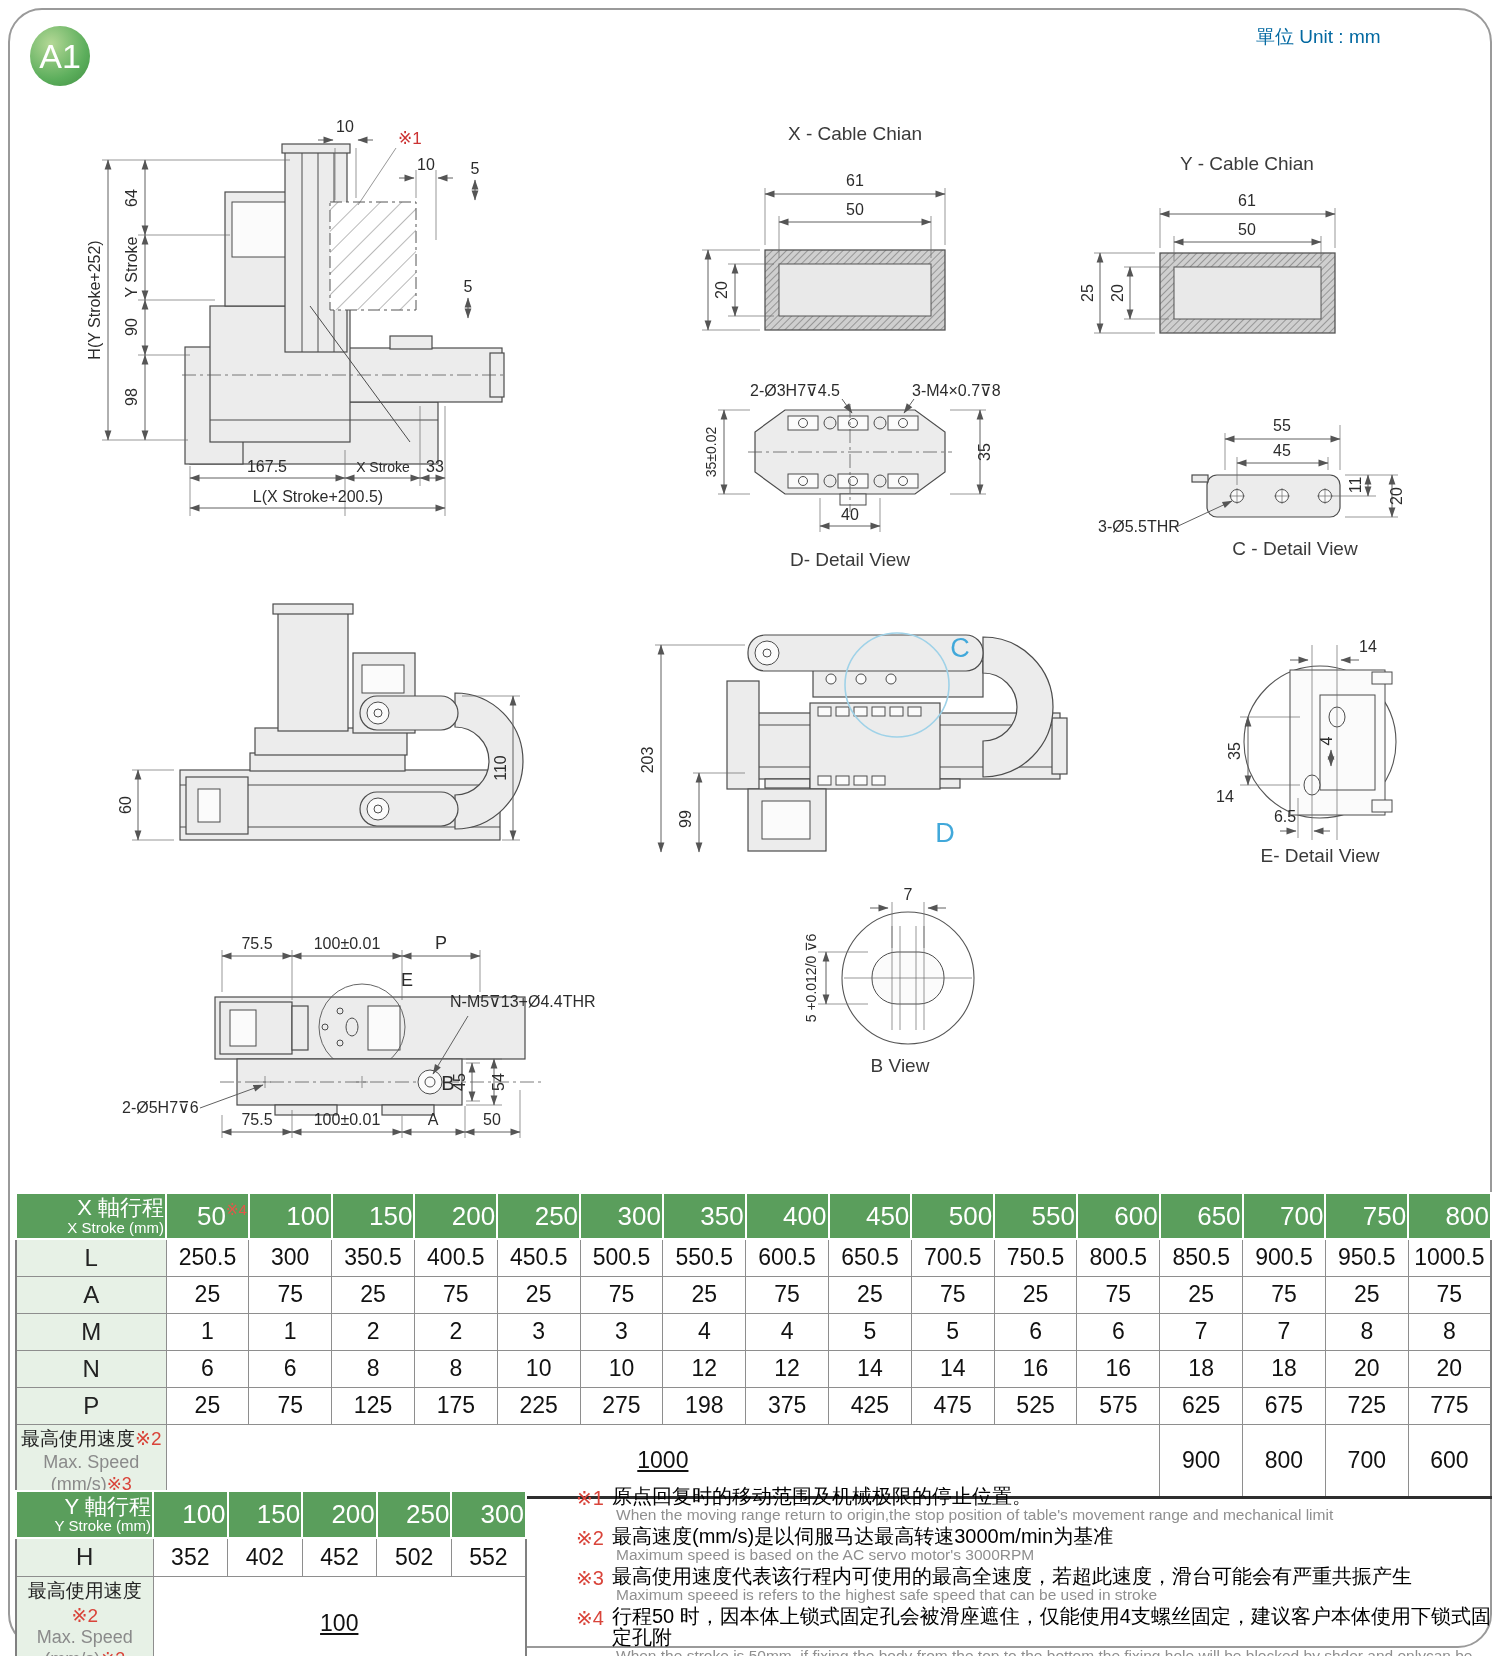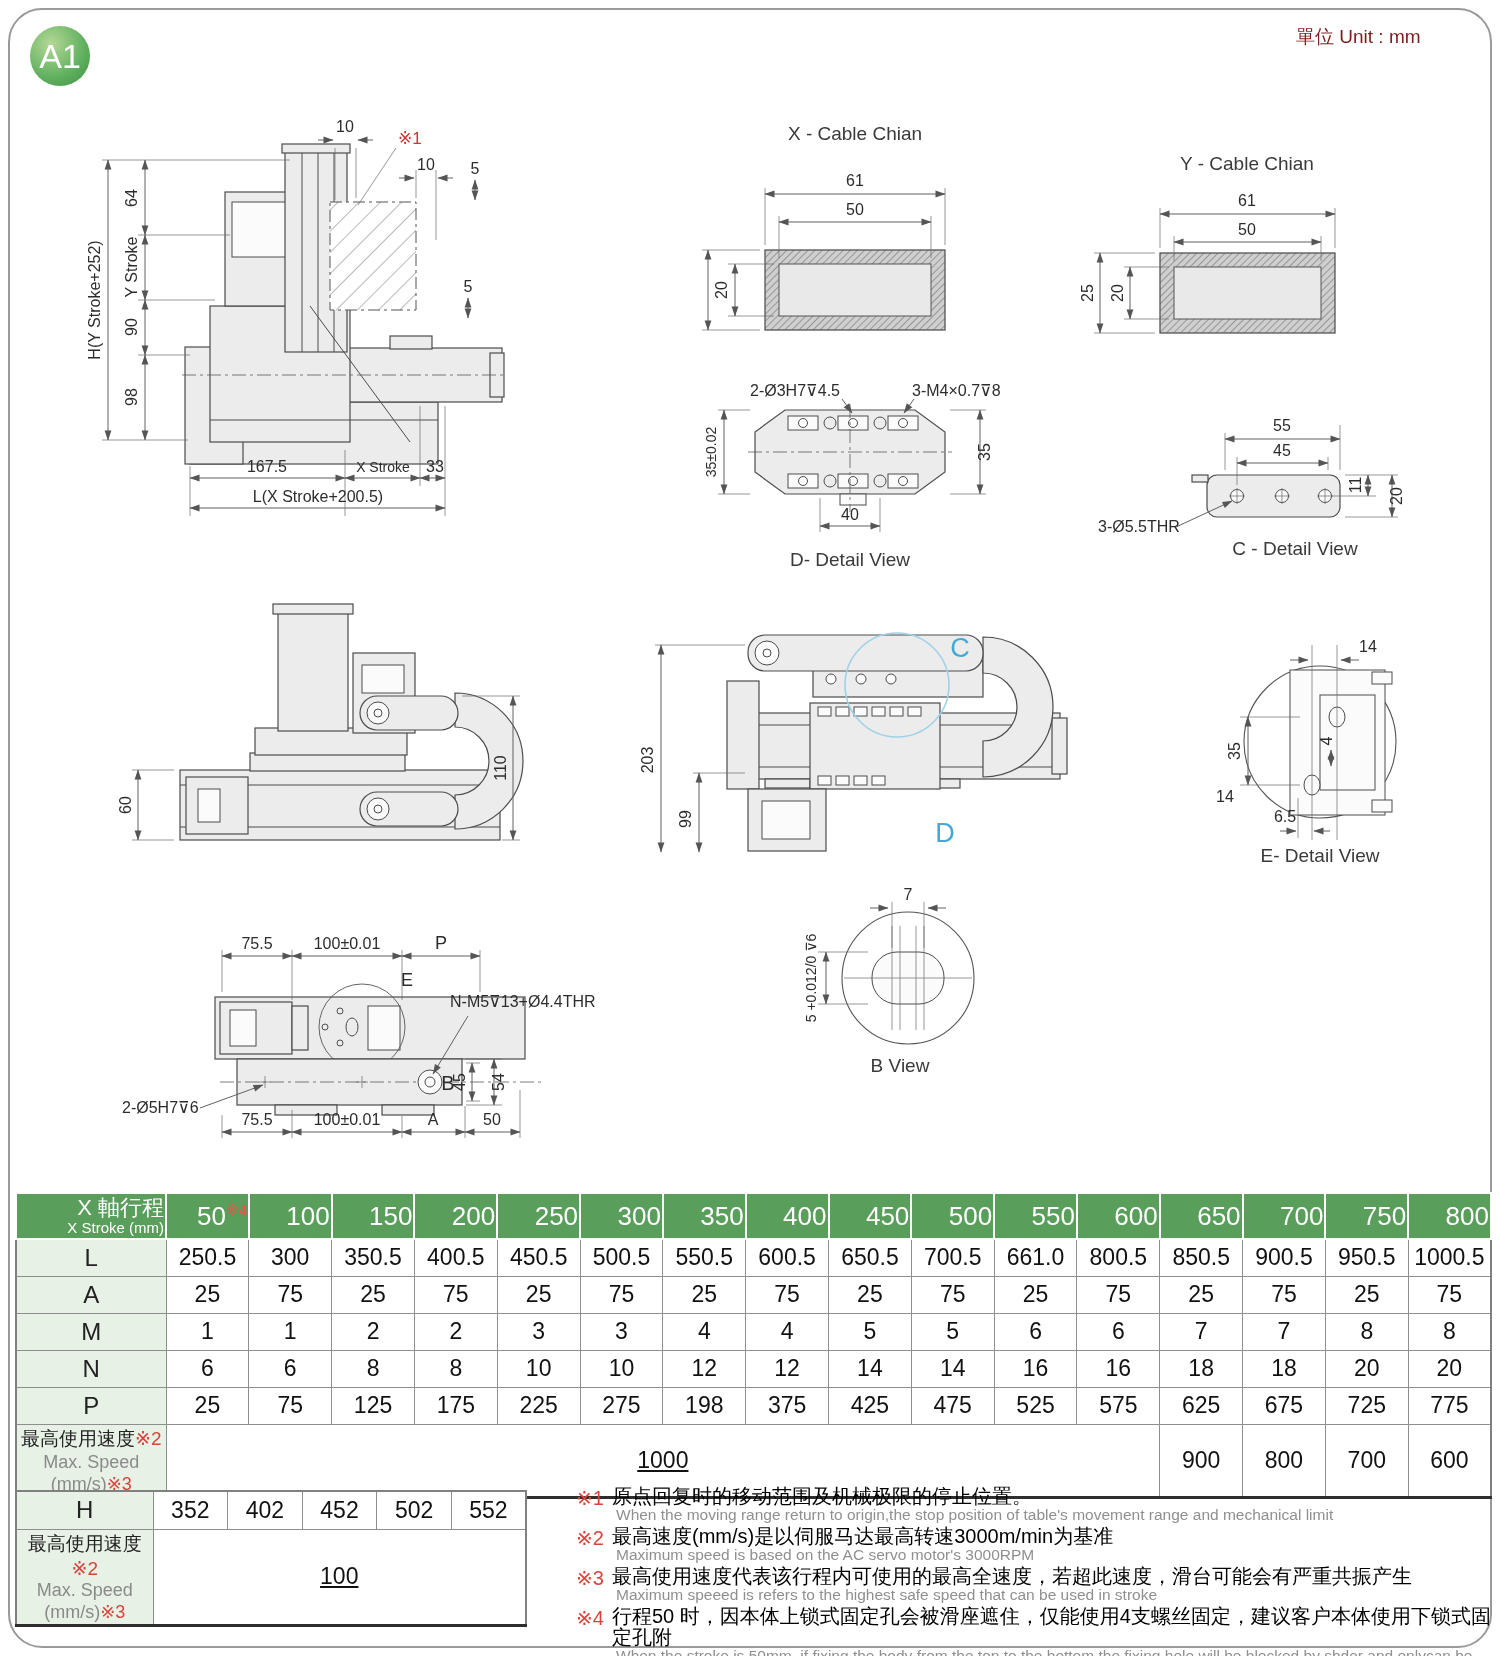--- a/index.html
+++ b/index.html
@@ -3,21 +3,21 @@
 <meta charset="utf-8">
 <style>
   html,body{margin:0;padding:0;background:#fff;}
   .page{position:relative;width:1500px;height:1656px;background:#fff;overflow:hidden;
         font-family:"Liberation Sans","DejaVu Sans",sans-serif;color:#222;}
   .pageborder{position:absolute;left:8px;top:8px;right:8px;bottom:8px;
         border:2px solid #9a9a9a;border-radius:34px;pointer-events:none;}
   .badge{position:absolute;left:30px;top:26px;width:60px;height:60px;border-radius:50%;
         background:radial-gradient(circle at 35% 30%, #b4d896, #5cae5c 62%, #3f8e41);
         color:#fff;font-size:34px;display:flex;align-items:center;justify-content:center;}
-  .unit{position:absolute;left:1296px;top:24px;font-size:19px;color:#7f1d1d;}
+  .unit{position:absolute;left:1256px;top:24px;font-size:19px;color:#0369a1;}
   svg{position:absolute;overflow:visible;}
   
   .p{fill:#ececec;stroke:#4c4c4c;stroke-width:1.2;}
   .pw{fill:#fbfbfb;stroke:#4c4c4c;stroke-width:1;}
   .ln{stroke:#4c4c4c;stroke-width:1;fill:none;}
   .lnc{stroke:#555;stroke-width:1.1;fill:none;}
   .dl{stroke:#606060;stroke-width:1;fill:none;marker-start:url(#arr);marker-end:url(#arr);}
   .de{stroke:#606060;stroke-width:1;fill:none;marker-end:url(#arr);}
   .xl{stroke:#6a6a6a;stroke-width:0.7;fill:none;}
   .cl{stroke:#5a5a5a;stroke-width:0.8;fill:none;stroke-dasharray:14 4 3 4;}
@@ -522,21 +522,21 @@
       <td>250.5</td>
           <td>300</td>
           <td>350.5</td>
           <td>400.5</td>
           <td>450.5</td>
           <td>500.5</td>
           <td>550.5</td>
           <td>600.5</td>
           <td>650.5</td>
           <td>700.5</td>
-          <td>661.0</td>
+          <td>750.5</td>
           <td>800.5</td>
           <td>850.5</td>
           <td>900.5</td>
           <td>950.5</td>
           <td>1000.5</td>
         </tr>
       <tr class="dr">
         <th class="rl">A</th>
       <td>25</td>
           <td>75</td>
@@ -629,20 +629,31 @@
   <table class="yt">
     <colgroup>
       <col style="width:137px">
         <col>
         <col>
         <col>
         <col>
         <col>
     </colgroup>
     <tbody>
+      <tr class="hdr" style="height:47px">
+        <th class="lblh">
+          <span class="hcn">Y 軸行程</span>
+          <span class="hen">Y Stroke (mm)</span>
+        </th>
+      <th>100</th>
+          <th>150</th>
+          <th>200</th>
+          <th>250</th>
+          <th>300</th>
+        </tr>
       <tr class="dr" style="height:38px">
         <th class="rl">H</th>
       <td>352</td>
           <td>402</td>
           <td>452</td>
           <td>502</td>
           <td>552</td>
         </tr>
       <tr class="sr" style="height:52px">
         <th class="rl sl">

